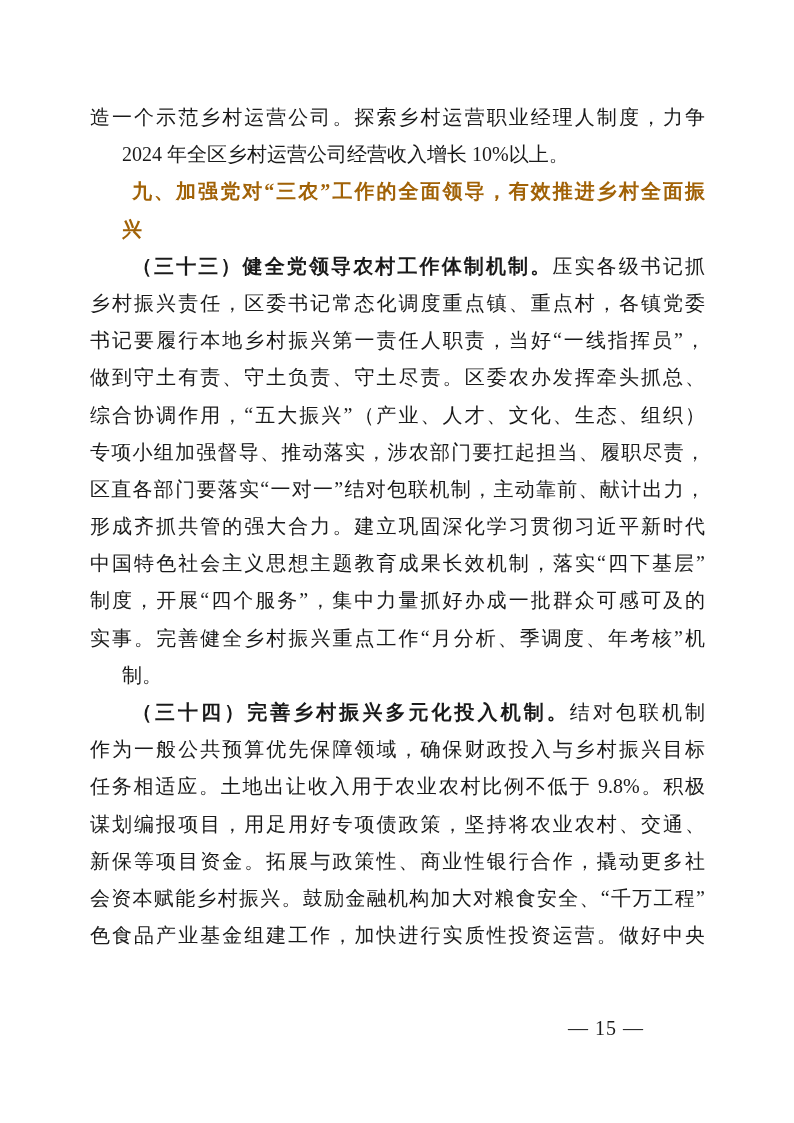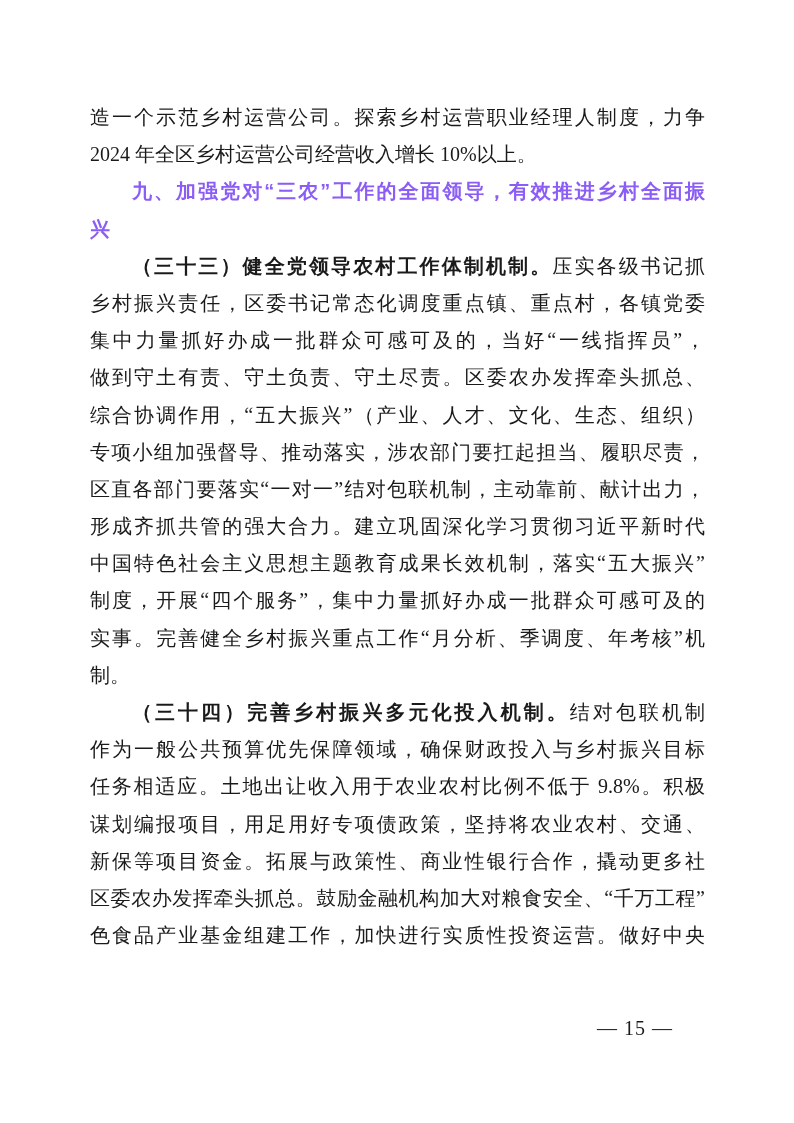--- a/index.html
+++ b/index.html
@@ -29,65 +29,66 @@
     white-space: normal;
     overflow: hidden;
   }
   .line.just {
     text-align: justify;
     text-align-last: justify;
   }
   .line.left {
     text-align: center;
     text-align-last: left;
+    margin-left: 32px;
   }
   .line.indent {
     padding-left: 42px;
   }
   .b {
     font-weight: 700;
   }
   .hei {
-    font-family: Liberation Sans, sans-serif;
+    font-family: Liberation Serif, serif;
     font-weight: 700;
-    color: #8b5cf6;
+    color: #a16207;
   }
   .page-num {
     position: absolute;
     top: 1016px;
-    left: 597px;
+    left: 568px;
     font-size: 20px;
     line-height: 24px;
     color: #1a1a1a;
     letter-spacing: 1px;
   }
 </style>
 </head>
 <body>
 
 <div class="page">
   <div class="doc-body">
       <div class="line just"><span>造一个示范乡村运营公司。探索乡村运营职业经理人制度，力争</span></div>
       <div class="line left"><span>2024 年全区乡村运营公司经营收入增长 10%以上。</span></div>
       <div class="line just indent hei"><span class="b">九、加强党对“三农”工作的全面领导，有效推进乡村全面振</span></div>
       <div class="line left hei"><span class="b">兴</span></div>
       <div class="line just indent"><span class="b">（三十三）健全党领导农村工作体制机制。</span><span>压实各级书记抓</span></div>
       <div class="line just"><span>乡村振兴责任，区委书记常态化调度重点镇、重点村，各镇党委</span></div>
-      <div class="line just"><span>集中力量抓好办成一批群众可感可及的，当好“一线指挥员”，</span></div>
+      <div class="line just"><span>书记要履行本地乡村振兴第一责任人职责，当好“一线指挥员”，</span></div>
       <div class="line just"><span>做到守土有责、守土负责、守土尽责。区委农办发挥牵头抓总、</span></div>
       <div class="line just"><span>综合协调作用，“五大振兴”（产业、人才、文化、生态、组织）</span></div>
       <div class="line just"><span>专项小组加强督导、推动落实，涉农部门要扛起担当、履职尽责，</span></div>
       <div class="line just"><span>区直各部门要落实“一对一”结对包联机制，主动靠前、献计出力，</span></div>
       <div class="line just"><span>形成齐抓共管的强大合力。建立巩固深化学习贯彻习近平新时代</span></div>
-      <div class="line just"><span>中国特色社会主义思想主题教育成果长效机制，落实“五大振兴”</span></div>
+      <div class="line just"><span>中国特色社会主义思想主题教育成果长效机制，落实“四下基层”</span></div>
       <div class="line just"><span>制度，开展“四个服务”，集中力量抓好办成一批群众可感可及的</span></div>
       <div class="line just"><span>实事。完善健全乡村振兴重点工作“月分析、季调度、年考核”机</span></div>
       <div class="line left"><span>制。</span></div>
       <div class="line just indent"><span class="b">（三十四）完善乡村振兴多元化投入机制。</span><span>结对包联机制</span></div>
       <div class="line just"><span>作为一般公共预算优先保障领域，确保财政投入与乡村振兴目标</span></div>
       <div class="line just"><span>任务相适应。土地出让收入用于农业农村比例不低于 9.8%。积极</span></div>
       <div class="line just"><span>谋划编报项目，用足用好专项债政策，坚持将农业农村、交通、</span></div>
       <div class="line just"><span>新保等项目资金。拓展与政策性、商业性银行合作，撬动更多社</span></div>
-      <div class="line just"><span>区委农办发挥牵头抓总。鼓励金融机构加大对粮食安全、“千万工程”</span></div>
+      <div class="line just"><span>会资本赋能乡村振兴。鼓励金融机构加大对粮食安全、“千万工程”</span></div>
       <div class="line just"><span>色食品产业基金组建工作，加快进行实质性投资运营。做好中央</span></div>
     </div>
   <div class="page-num">— 15 —</div>
 </div>
 
 </body></html>

